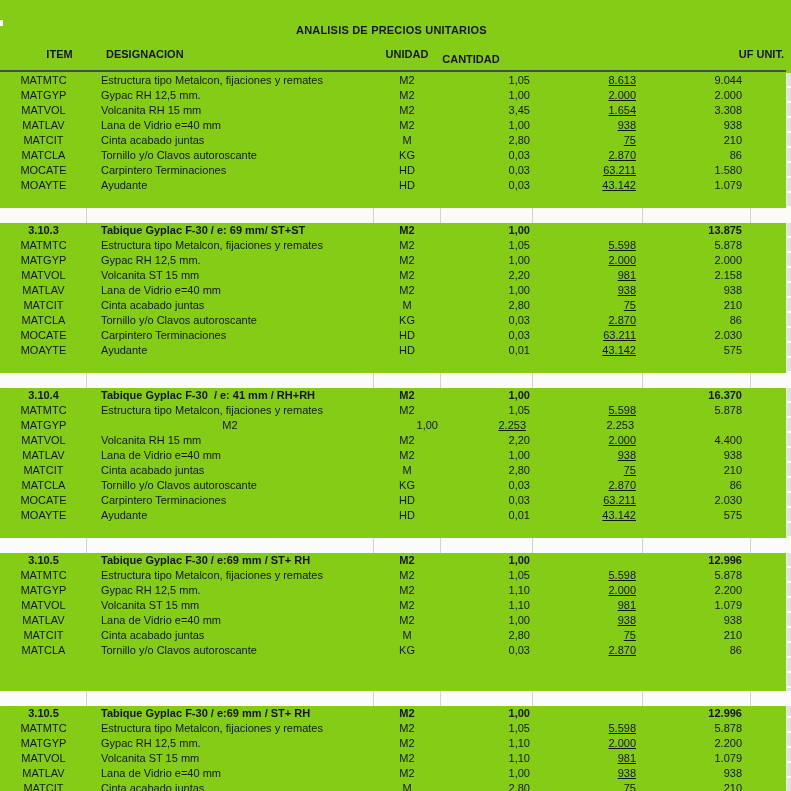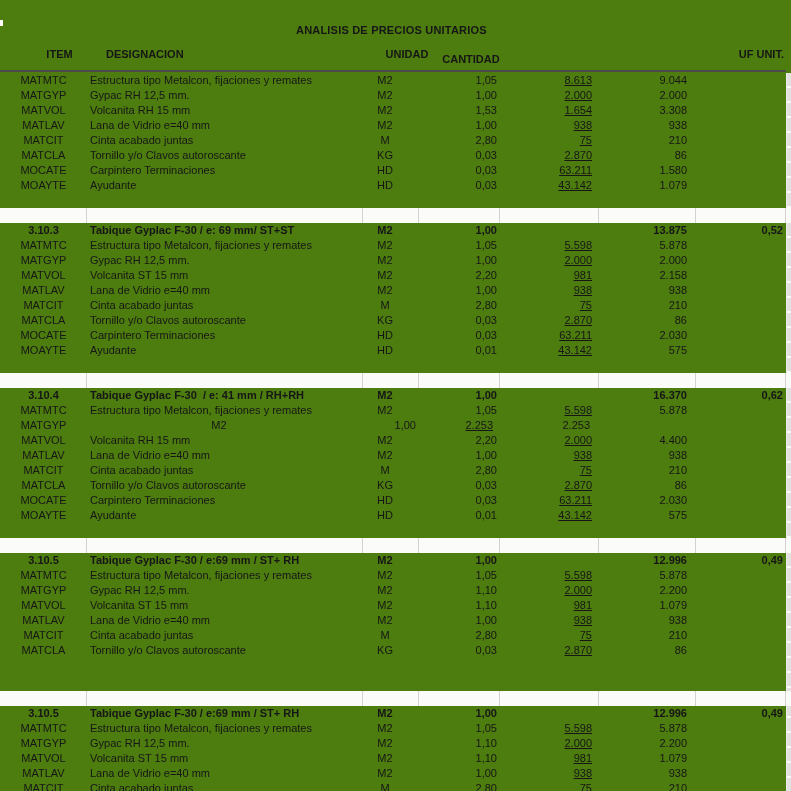--- a/index.html
+++ b/index.html
@@ -1,19 +1,19 @@
 <!DOCTYPE html>
 <html><head>
 <meta charset="utf-8">
 <style>
   html,body{margin:0;padding:0;}
   .sheet{
     position:relative;
     width:791px;height:791px;
-    background:#4d7c0f;
+    background:#84cc16;
     overflow:hidden;
     font-family:"Liberation Sans","DejaVu Sans",sans-serif;
     font-size:11px;
     color:#161616;
   }
   .notch{position:absolute;left:0;top:20px;width:3px;height:6px;background:#fbfbfa;}
   .title{position:absolute;left:296px;top:24px;font-weight:bold;letter-spacing:0.2px;}
   .colheads{position:absolute;left:16px;top:46px;width:786px;height:24px;}
   .ch{position:absolute;top:2px;font-weight:bold;}
   .ch-item{left:0;width:87px;text-align:center;}
@@ -25,21 +25,21 @@
   .sliver{
     position:absolute;left:786px;top:73px;width:5px;height:718px;
     border-left:1px solid #edebea;box-sizing:border-box;
     background:repeating-linear-gradient(to bottom,#e3e1e0 0 13px,#fafaf9 13px 15px);
     z-index:0;
   }
   .tbody{position:absolute;left:0;top:73px;width:791px;z-index:1;}
   .row{
     display:grid;
     grid-template-columns:87px 276px 56px 81px 99px 97px 90px 5px;
-    height:15px;line-height:15px;
+    height:15px;line-height:15px;gap:11px;
   }
   .row.head-row{font-weight:bold;}
   .cell{overflow:hidden;box-sizing:border-box;}
   .c-code{text-align:center;}
   .c-desc{padding-left:3px;white-space:pre;}
   .c-unit{text-align:center;padding-right:12px;}
   .c-qty{text-align:right;padding-right:3px;}
   .c-price{text-align:right;padding-right:7px;text-decoration:underline;}
   .c-total{text-align:right;padding-right:9px;}
   .c-uf{text-align:right;padding-right:3px;}
@@ -85,21 +85,21 @@
         <div class="cell c-qty">1,00</div>
         <div class="cell c-price">2.000</div>
         <div class="cell c-total">2.000</div>
         <div class="cell c-uf"></div>
         <div class="cell c-end"></div>
       </div>
       <div class="row item-row">
         <div class="cell c-code">MATVOL</div>
         <div class="cell c-desc">Volcanita RH 15 mm</div>
         <div class="cell c-unit">M2</div>
-        <div class="cell c-qty">1,53</div>
+        <div class="cell c-qty">3,45</div>
         <div class="cell c-price">1.654</div>
         <div class="cell c-total">3.308</div>
         <div class="cell c-uf"></div>
         <div class="cell c-end"></div>
       </div>
       <div class="row item-row">
         <div class="cell c-code">MATLAV</div>
         <div class="cell c-desc">Lana de Vidrio e=40 mm</div>
         <div class="cell c-unit">M2</div>
         <div class="cell c-qty">1,00</div>

